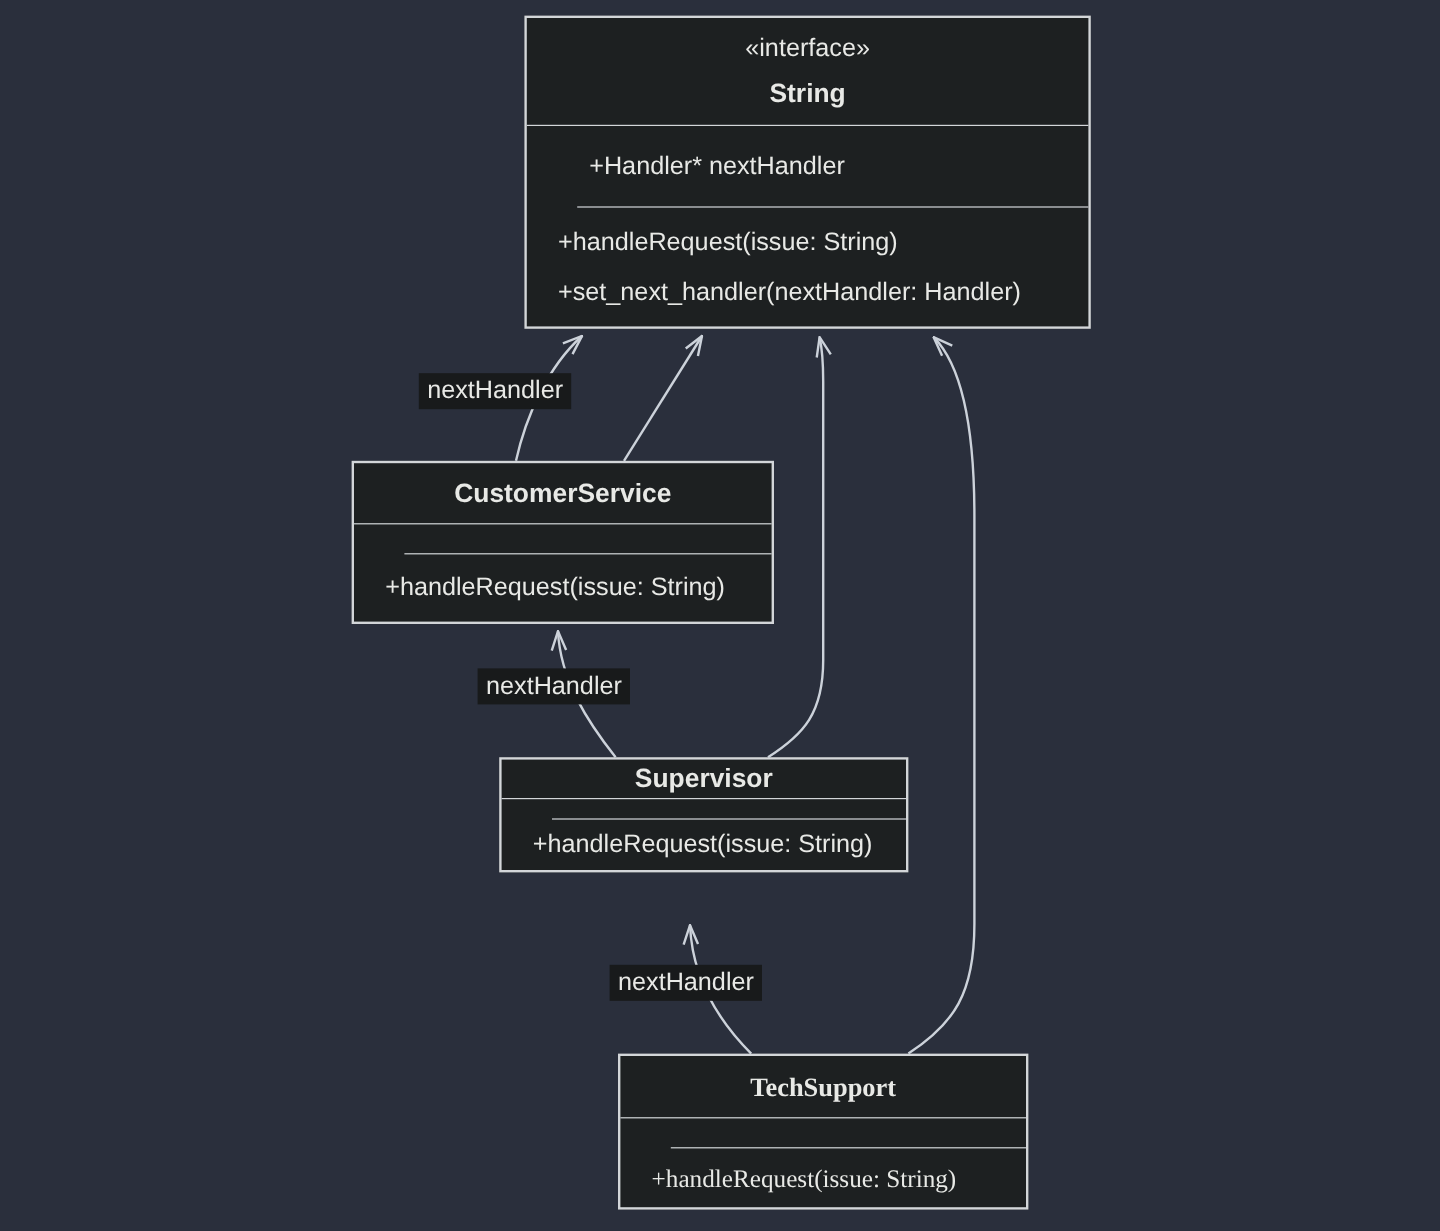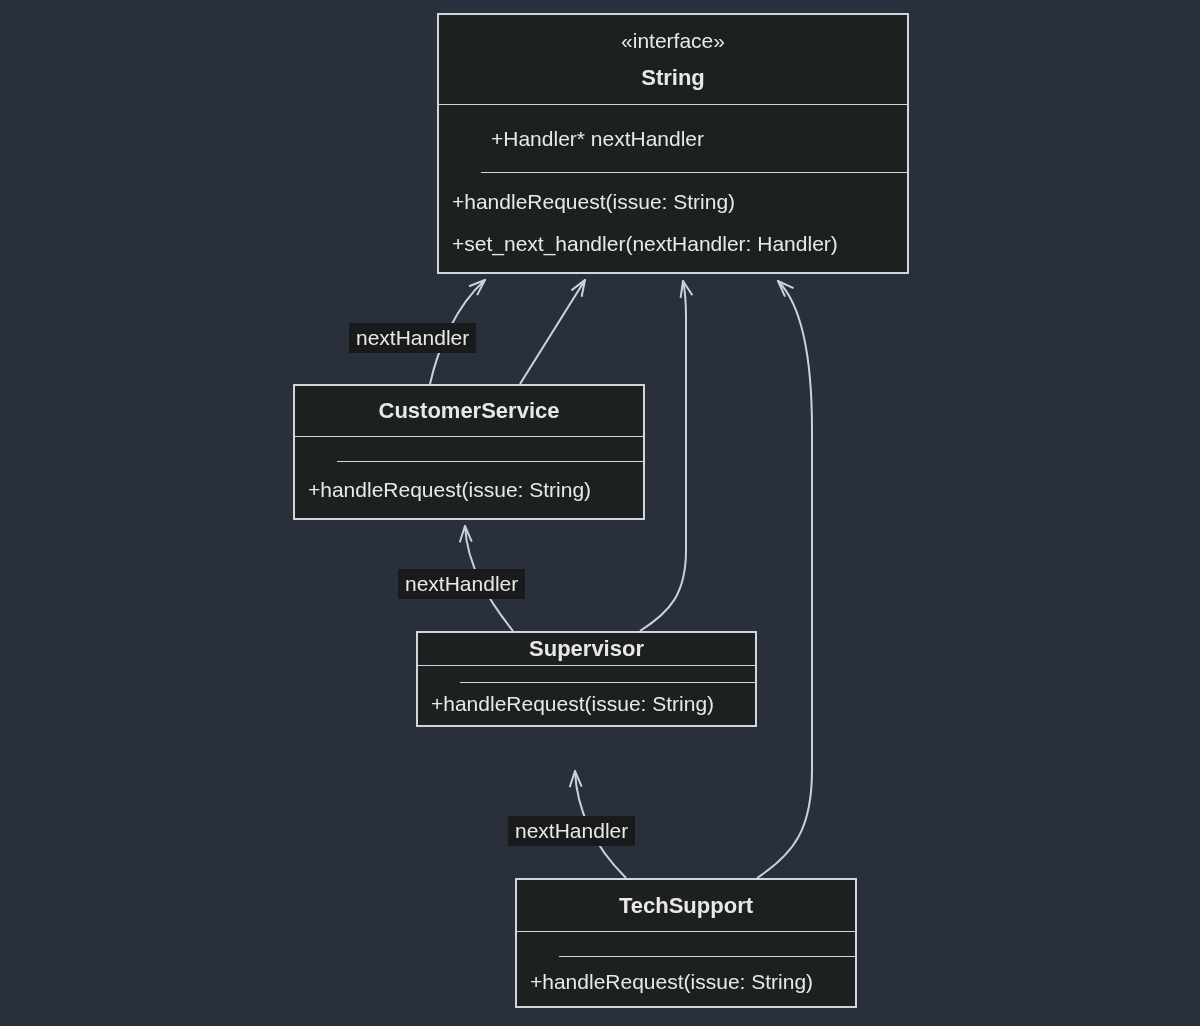--- a/index.html
+++ b/index.html
@@ -58,38 +58,37 @@
     justify-content: center;
     padding-left: 10px;
     margin-left: 42px;
   }
   .uml-methods {
     box-sizing: border-box;
     flex: 1;
     display: flex;
     flex-direction: column;
     justify-content: center;
-    padding-left: 13px;
+    padding-left: 26px;
   }
   .uml-member {
     font-size: 21px;
     font-weight: 400;
     line-height: 42px;
     white-space: nowrap;
   }
   .edge-label {
     position: absolute;
     z-index: 3;
     background: #181a1b;
     color: #e8e9e6;
     font-size: 21px;
     line-height: 1.0;
     padding: 4px 7px 5px 7px;
     white-space: nowrap;
-    margin-top: 12px;
   }
 </style>
 </head>
 <body>
 
 <div class="canvas">
 
   <div class="uml-class" style="left:437px; top:13px; width:472px; height:261px;">
     <div class="uml-title" style="height:90px;">
       <div class="uml-stereotype">«interface»</div>
@@ -117,21 +116,21 @@
   <div class="uml-class" style="left:416px; top:631px; width:341px; height:96px;">
     <div class="uml-title" style="height:51px;">
       <div class="uml-name">Supervisor</div>
     </div>
     <div class="uml-attrs" style="height:25px;"></div>
     <div class="uml-methods">
       <div class="uml-member">+handleRequest(issue: String)</div>
     </div>
   </div>
 
-  <div class="uml-class" style="left:515px; top:878px; width:342px; height:130px;">
+  <div class="uml-class" style="left:515px; top:878px; width:342px; height:130px;font-family:Liberation Serif, serif;">
     <div class="uml-title" style="height:52px;">
       <div class="uml-name">TechSupport</div>
     </div>
     <div class="uml-attrs" style="height:25px;"></div>
     <div class="uml-methods">
       <div class="uml-member">+handleRequest(issue: String)</div>
     </div>
   </div>
 
   <svg class="edges-layer" width="1200" height="1026" viewBox="0 0 1200 1026">

